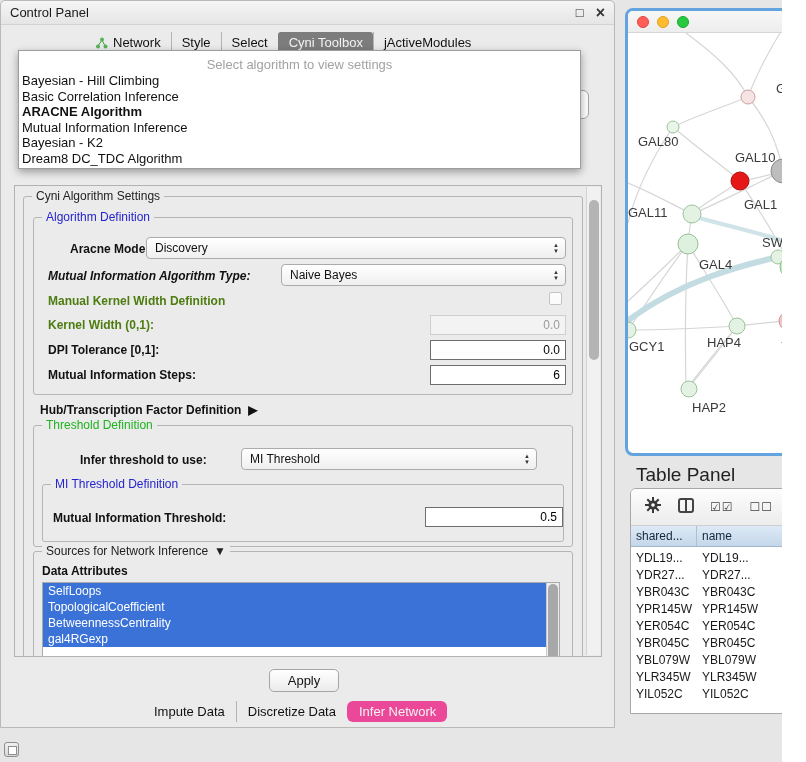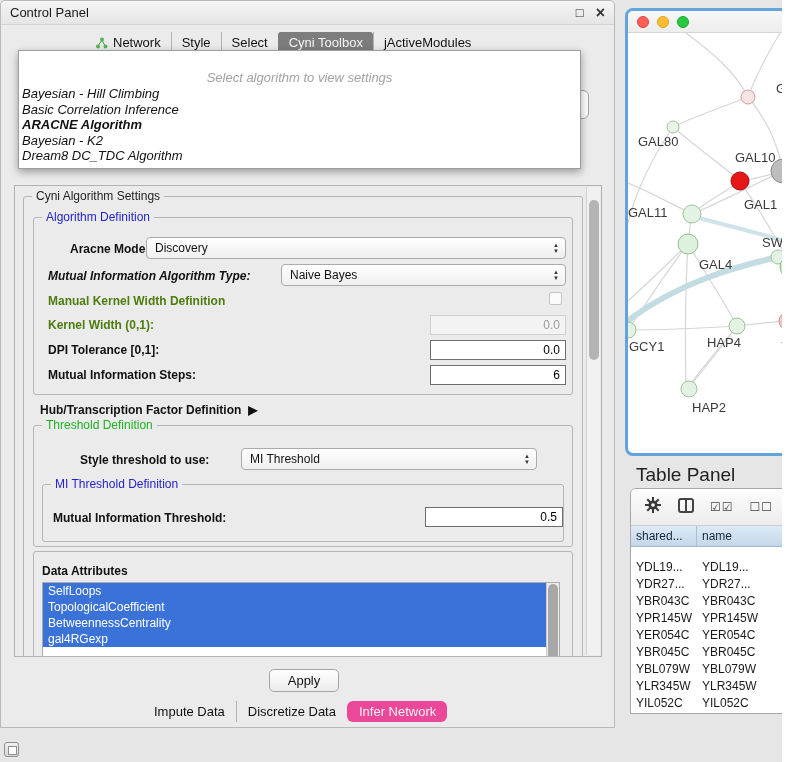--- a/index.html
+++ b/index.html
@@ -23,21 +23,21 @@
   .tab + .tab { border-left:1px solid #b3b3b3; }
   .tab.sel { background:#7d7d7d; color:#f4f4f4; border-radius:3px; border-left-color:transparent; }
 
   
   .combo-frag { position:absolute; left:556px; top:89px; width:32px; height:29px;
         border:1px solid #a5a5a5; border-radius:6px; background:#fdfdfd; z-index:5; }
 
   
   .popup { position:absolute; left:17px; top:49px; width:563px; height:119px;
         background:#fff; border:1px solid #9d9d9d; box-shadow:0 3px 8px rgba(0,0,0,.35);
-        z-index:40; padding-top:19px;font-style:italic; }
+        z-index:40; padding-top:6px; }
   .popup-ph { text-align:center; color:#a2a2a2; font-size:13px; height:16px; line-height:16px; }
   .popup-it { font-size:13px; color:#111; padding-left:3px; height:15.5px; line-height:15.5px; }
   .popup-it.sel { font-weight:bold; }
 
   
   .pane { position:absolute; left:13px; top:184px; width:588px; height:472px;
         border:1px solid #b2b2b2; background:#ebebeb; overflow:hidden; }
   .vscroll { position:absolute; right:1px; top:1px; bottom:1px; width:14px;
         background:#f1f1f1; border-left:1px solid #d2d2d2; }
   .vscroll .thumb { position:absolute; left:2px; width:10px; top:13px; height:160px;
@@ -108,21 +108,21 @@
   .tablewin { position:absolute; left:630px; top:488px; width:200px; height:226px;
         background:#fff; border:1px solid #a8a8a8; border-radius:6px 6px 0 0; overflow:hidden; }
   .tw-toolbar { height:37px; display:flex; align-items:center; gap:16px; padding:0 13px;
         background:linear-gradient(#fdfdfd,#ececec); border-bottom:1px solid #cfcfcf; }
   .checks { font-size:12px; color:#444; letter-spacing:1px; white-space:nowrap; }
   .thead { display:flex; height:21px; background:linear-gradient(#dde9f6,#c4d7ea);
         border-bottom:1px solid #a3b8cf; font-size:12px; color:#16263a; }
   .th { padding:3px 5px; border-right:1px solid #aebfd4; overflow:hidden; white-space:nowrap; }
   .c1 { width:66px; } .c2 { width:92px; } .c3 { flex:1; }
   .trow { display:flex; height:17px; font-size:12px; color:#1a1a1a; }
-  .td { padding:13px 5px; overflow:hidden; white-space:nowrap; }
+  .td { padding:4px 5px; overflow:hidden; white-space:nowrap; }
 
   .mini { position:absolute; left:4px; top:742px; width:15px; height:15px;
         border:1px solid #8f8f8f; border-radius:3px; background:linear-gradient(#f0f0f0,#d8d8d8); }
   .mini::after { content:""; position:absolute; left:3px; top:3px; width:7px; height:7px;
         border:1px solid #8f8f8f; background:#fff; }
 </style>
 </head>
 <body>
 
 <div id="app">
@@ -159,20 +159,21 @@
         </div>
     </div>
 
     <div class="combo-frag"></div>
 
     <div class="popup">
       <div class="popup-ph">Select algorithm to view settings</div>
       <div class="popup-it">Bayesian - Hill Climbing</div>
       <div class="popup-it">Basic Correlation Inference</div>
       <div class="popup-it sel">ARACNE Algorithm</div>
+      <div class="popup-it">Mutual Information Inference</div>
       <div class="popup-it">Bayesian - K2</div>
       <div class="popup-it">Dream8 DC_TDC Algorithm</div>
     </div>
 
     <div class="pane">
       <div class="group" style="left:8px; top:10px; width:560px; height:640px;">
         <span class="gt">Cyni Algorithm Settings</span>
 
         <div class="group" style="left:9px; top:20px; width:540px; height:178px;">
           <span class="gt blue">Algorithm Definition</span>
@@ -209,37 +210,41 @@
         </div>
 
         <div class="hub">
           <span>Hub/Transcription Factor Definition</span>
           <span class="arr">▶</span>
         </div>
 
         <div class="group" style="left:9px; top:228px; width:540px; height:122px;">
           <span class="gt green">Threshold Definition</span>
 
-          <span class="lbl" style="left:46px; top:27px;">Style threshold to use:</span>
+          <span class="lbl" style="left:46px; top:27px;">Infer threshold to use:</span>
           <div class="combo" style="left:207px; top:22px; width:296px;">
             <span>MI Threshold</span>
             <span class="arrows">
                 <span>▲</span>
                 <span>▼</span>
               </span>
           </div>
 
           <div class="group" style="left:8px; top:58px; width:522px; height:58px;">
             <span class="gt blue">MI Threshold Definition</span>
             <span class="lbl" style="left:10px; top:26px;">Mutual Information Threshold:</span>
             <input class="field" style="left: 382px; top: 22px; width: 138px;" value="0.5">
           </div>
         </div>
 
         <div class="group" style="left:9px; top:354px; width:540px; height:170px;">
+          <span class="gt src-title">
+            <span>Sources for Network Inference</span>
+            <span>▼</span>
+          </span>
           <span class="lbl" style="left:8px; top:12px;">Data Attributes</span>
           <div class="listbox">
             <div class="li">SelfLoops</div>
             <div class="li">TopologicalCoefficient</div>
             <div class="li">BetweennessCentrality</div>
             <div class="li">gal4RGexp</div>
             <div class="list-scroll">
                 <div class="thumb"></div>
               </div>
           </div>

